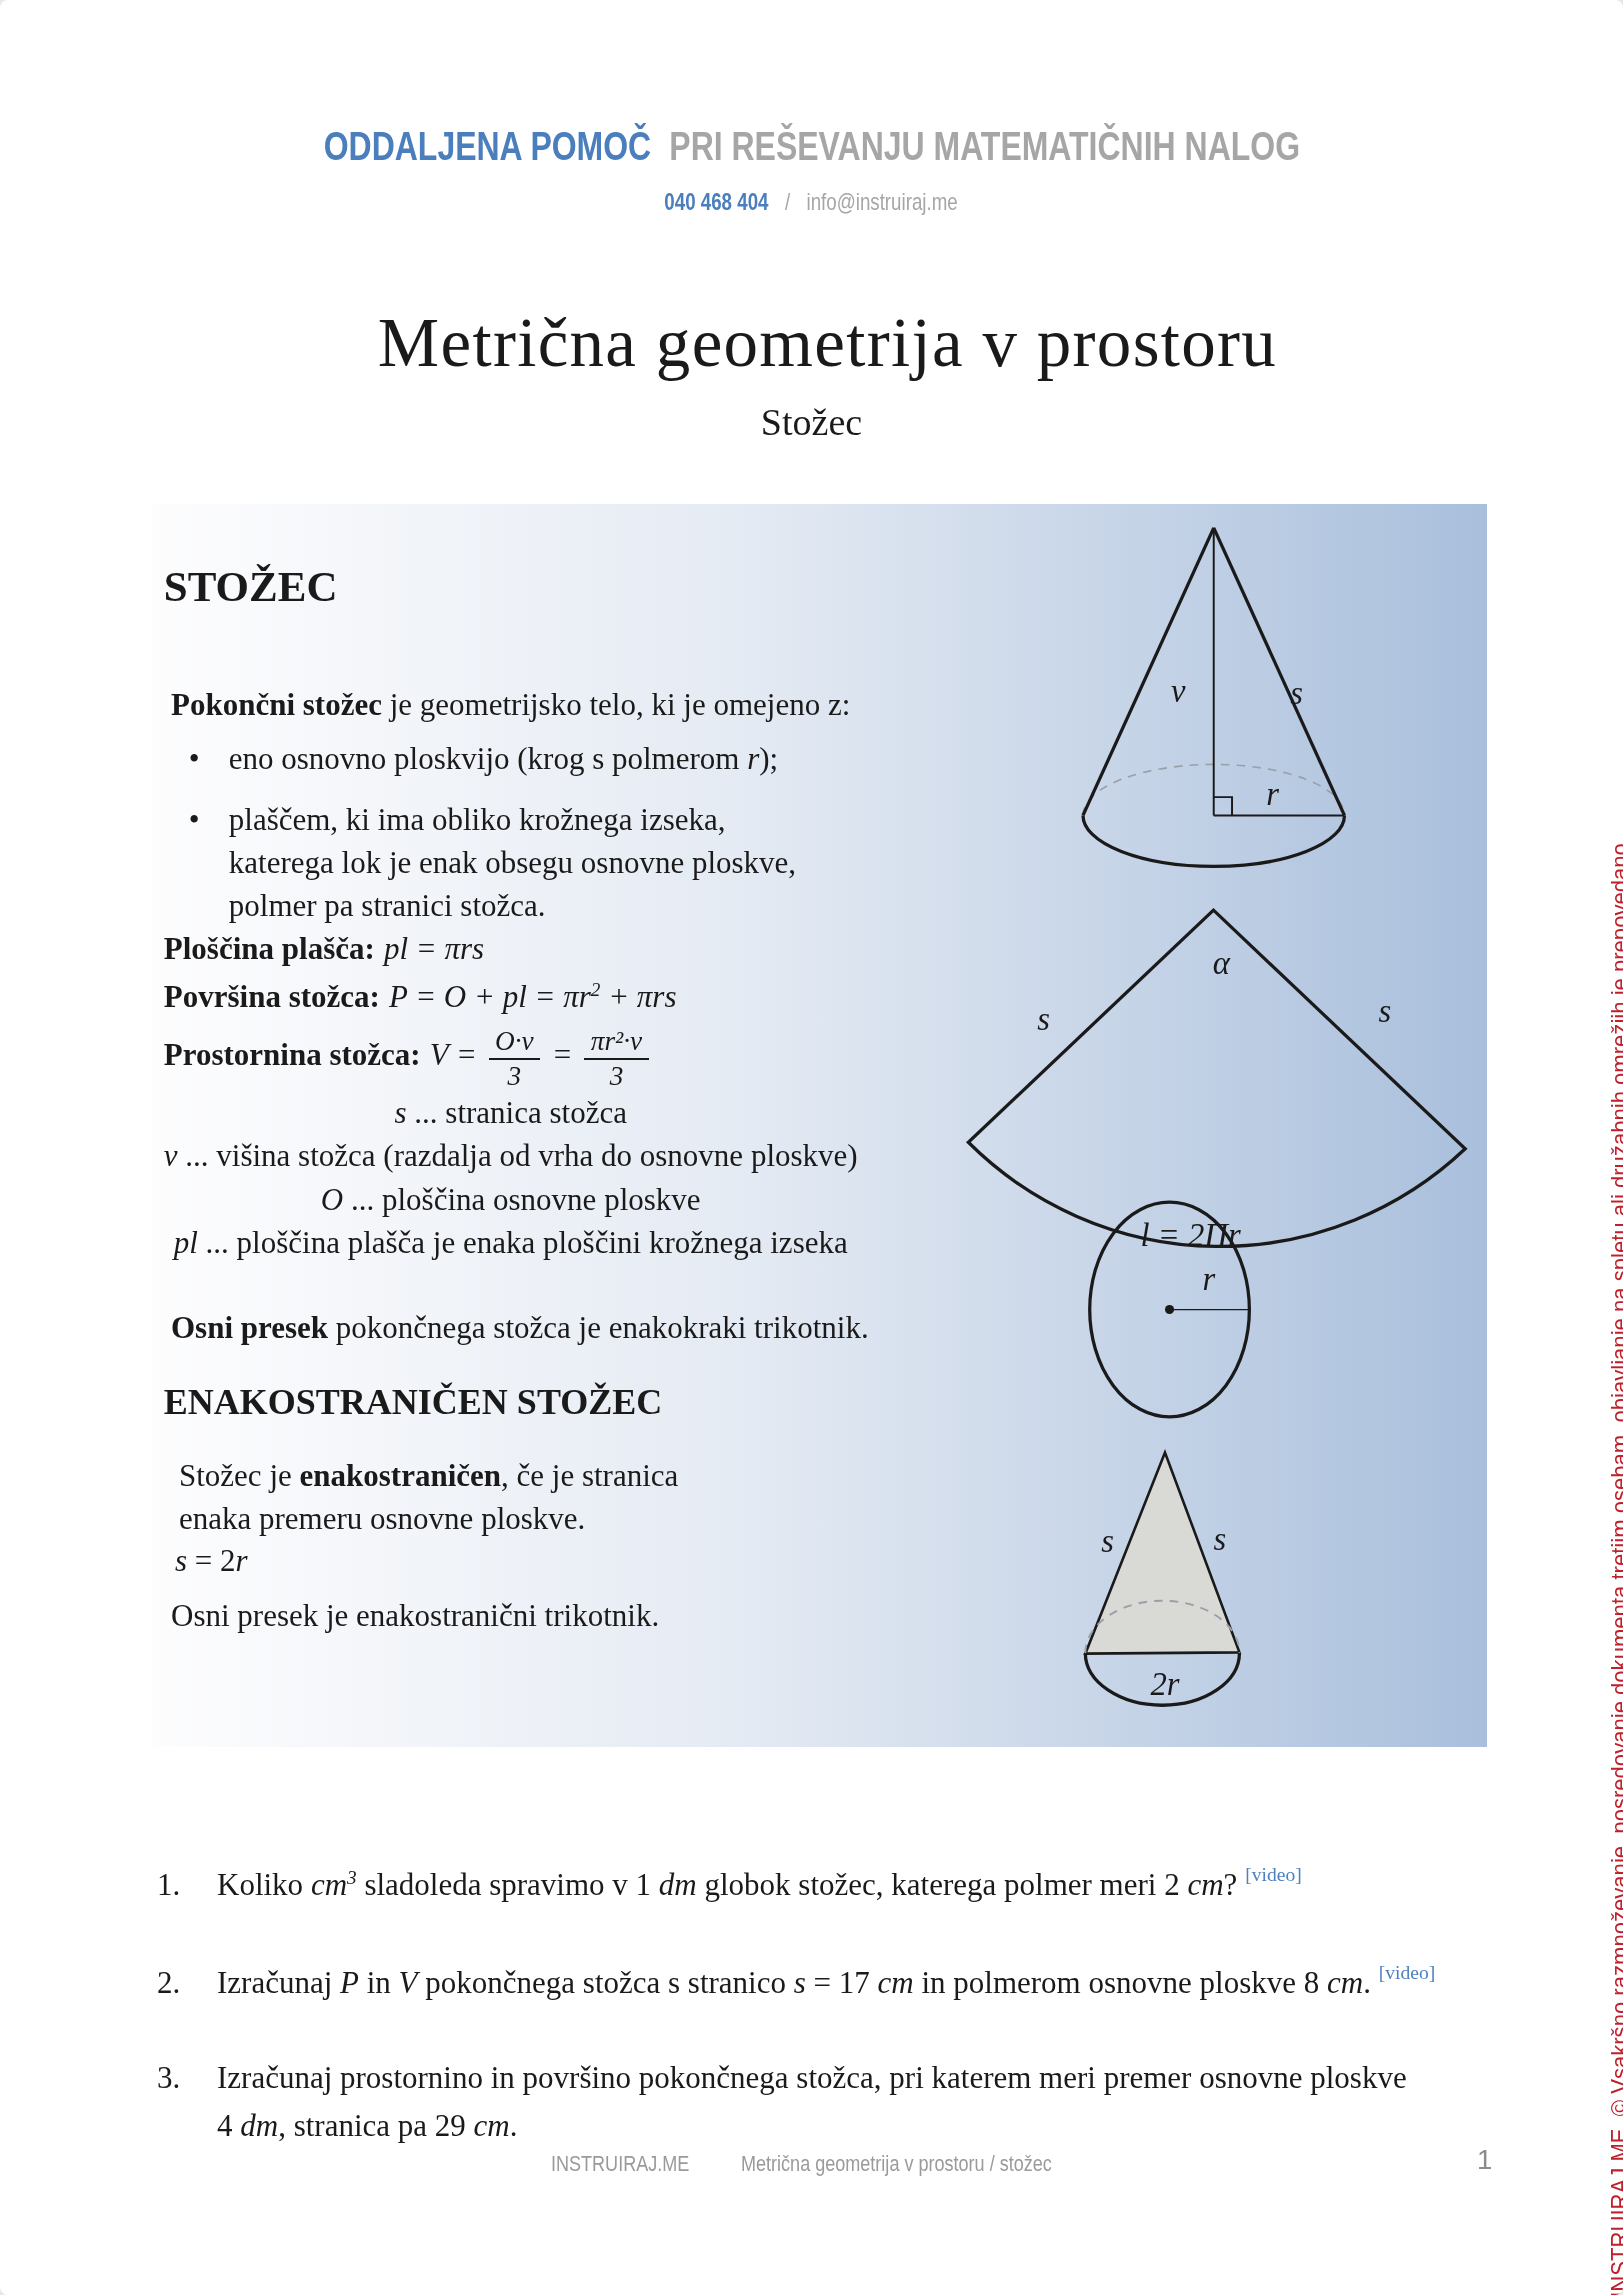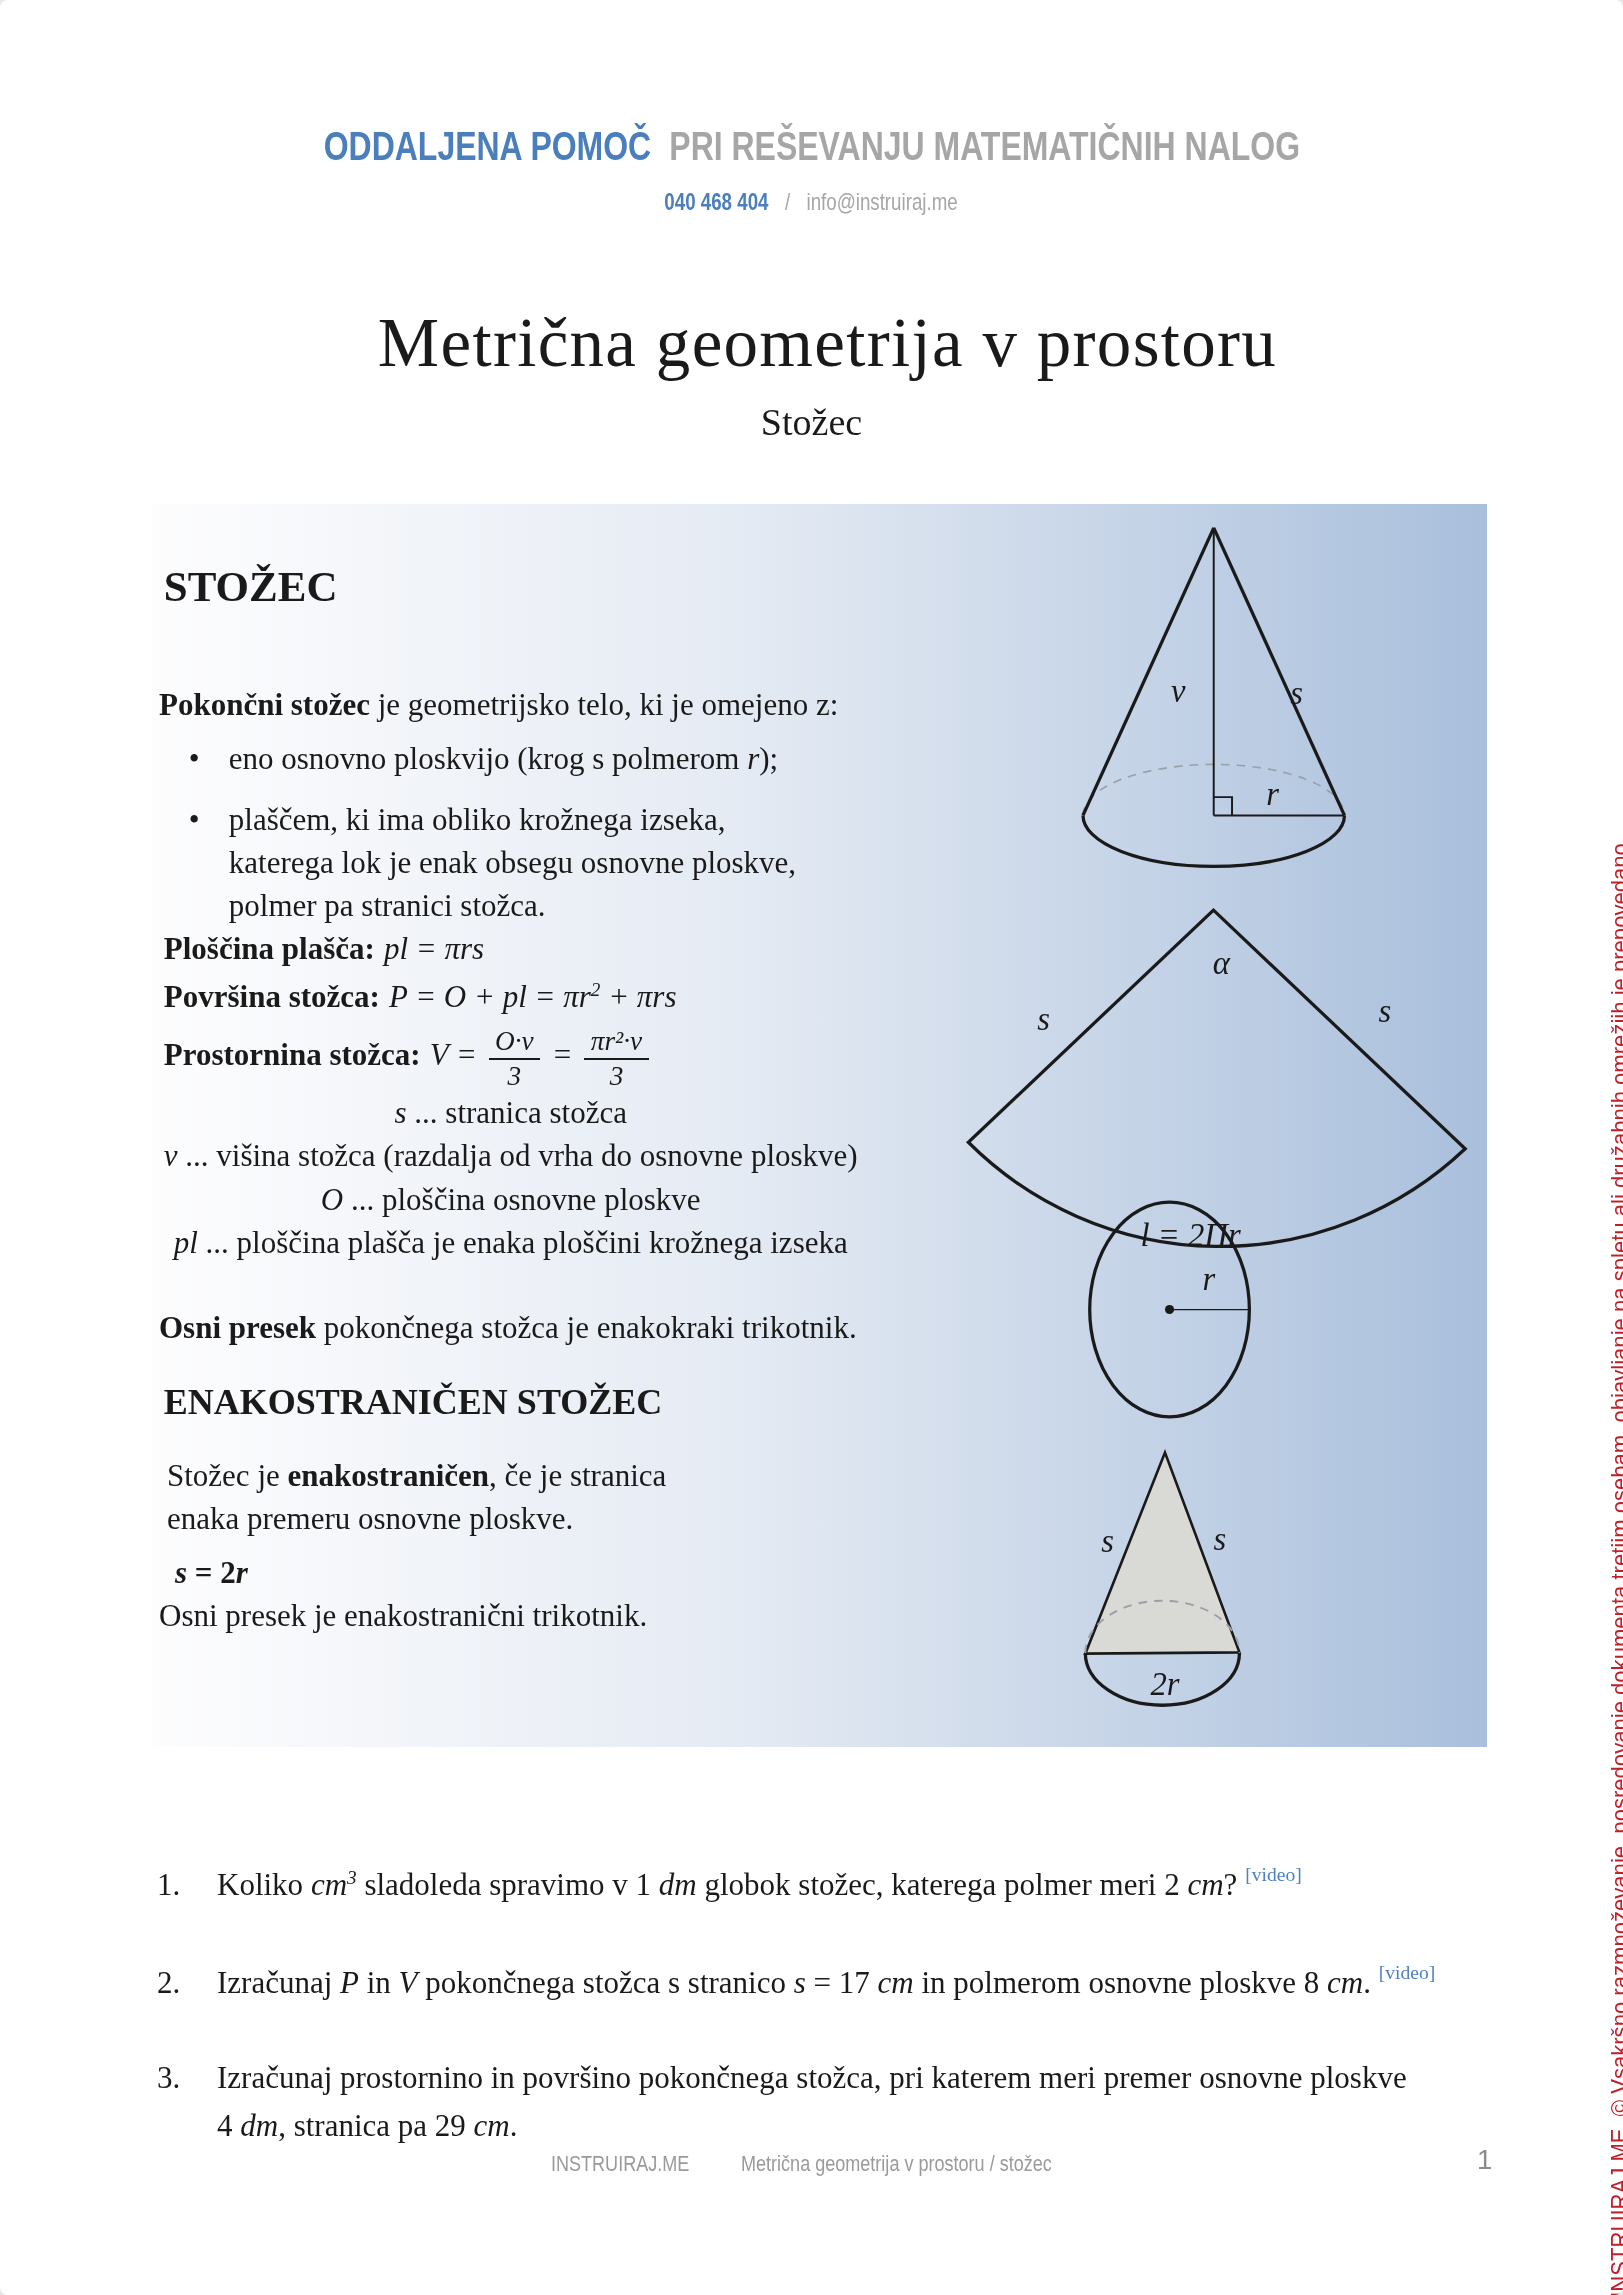--- a/index.html
+++ b/index.html
@@ -24,21 +24,21 @@
   
   .doc-title { position:absolute; top:288px; left:0; width:100%; margin:16px; text-align:center;
     font-weight:normal; font-size:69px; letter-spacing:1.3px; }
   .doc-subtitle { position:absolute; top:400px; left:0; width:100%; margin:0; text-align:center;
     font-weight:normal; font-size:38px; }
 
   
   .box { position:absolute; left:152px; top:504px; width:1335px; height:1243px;
     background:linear-gradient(90deg, var(--box_left,#fdfdfe) 0%, #e4eaf3 45%, var(--box_right,#a9bfdc) 100%); }
   .box .h1 { position:absolute; left:11.8px; top:58px; margin:0; font-size:43px; font-weight:bold; }
-  .bt { position:absolute; left:7px; font-size:31px; line-height:1.38; }
+  .bt { position:absolute; left:19px; font-size:31px; line-height:1.38; }
   .it  { font-style:italic; }
   .bd  { font-weight:bold; }
   .sup { font-size:0.62em; vertical-align:super; line-height:0; }
 
   .bullets { position:absolute; left:11.8px; top:234px; font-size:31px; line-height:1.38; }
   .bullet { position:relative; padding-left:65px; margin-bottom:18.3px; }
   .bullet::before { content:"•"; position:absolute; left:25px; top:0; }
 
   .formulas { position:absolute; left:11.8px; top:427px; font-size:31px; }
   .formula  { margin-bottom:11.8px; white-space:nowrap; }
@@ -131,21 +131,21 @@
       <div><span class="it">v</span><span> ... višina stožca (razdalja od vrha do osnovne ploskve)</span></div>
       <div><span class="it">O</span><span> ... ploščina osnovne ploskve</span></div>
       <div><span class="it">pl</span><span> ... ploščina plašča je enaka ploščini krožnega izseka</span></div>
     </div>
 
     <p class="bt axial" style="margin:0;"><span class="bd">Osni presek</span><span> pokončnega stožca je enakokraki trikotnik.</span></p>
 
     <h3 class="h2">ENAKOSTRANIČEN STOŽEC</h3>
 
     <p class="bt equi" style="margin:8px;"><span>Stožec je </span><span class="bd">enakostraničen</span><span>, če je stranica</span><br><span>enaka premeru osnovne ploskve.</span></p>
-    <p class="bt equiformula" style="margin:16px;font-weight:bold;"><span class="it">s</span><span> = 2</span><span class="it">r</span></p>
+    <p class="bt equiformula" style="margin:4px;"><span class="it">s</span><span> = 2</span><span class="it">r</span></p>
     <p class="bt equinote" style="margin:0;">Osni presek je enakostranični trikotnik.</p>
 
     <svg class="diagram" style="left:921px; top:16.4px;" width="288" height="366" viewBox="0 0 440 560">
       <path class="dash" stroke-width="2.5" d="M 15 452 A 200 78 0 0 1 415 452"></path>
       <path class="stroke-ink" stroke-width="5" d="M 15 452 A 200 78 0 0 0 415 452"></path>
       <path class="stroke-ink" stroke-width="5" d="M 215 12 L 15 452 M 215 12 L 415 452"></path>
       <path class="stroke-ink" stroke-width="3" d="M 215 12 L 215 452"></path>
       <path class="stroke-ink" stroke-width="3" d="M 215 452 L 415 452"></path>
       <path class="stroke-ink" stroke-width="3" d="M 215 424 L 243 424 L 243 452"></path>
       <text class="dia-label" x="172" y="278" text-anchor="end">v</text>

